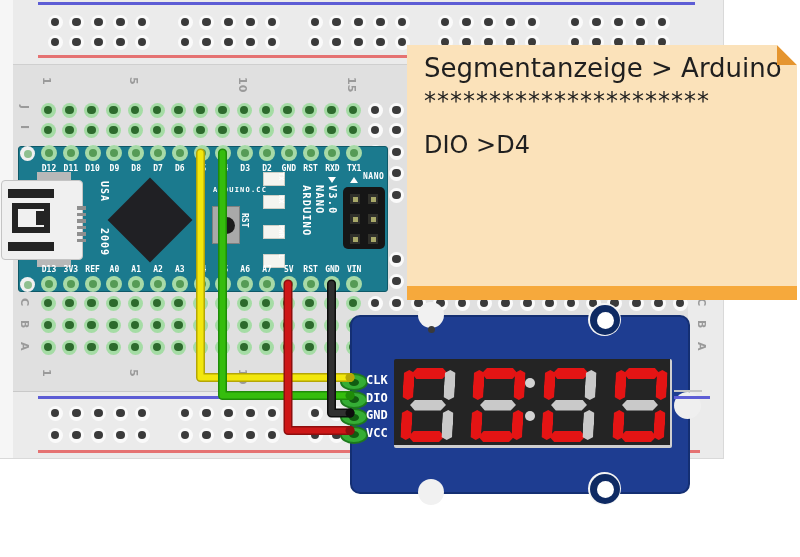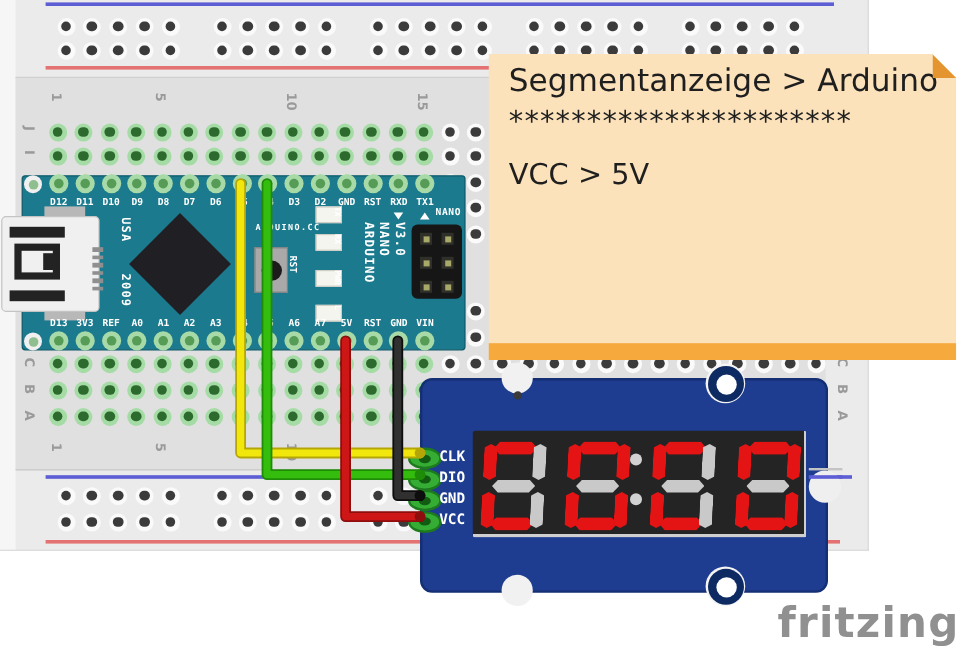--- a/index.html
+++ b/index.html
@@ -1558,20 +1558,19 @@
       <circle cx="350" cy="413" r="4.5" fill="#0d0d0d"></circle>
       <path d="M 288,284 L 288,430.5 L 350,430.5" fill="none" stroke="#8e0e0e" stroke-width="9" stroke-linecap="round" stroke-linejoin="round"></path>
       <path d="M 288,284 L 288,430.5 L 350,430.5" fill="none" stroke="#cd1717" stroke-width="6" stroke-linecap="round" stroke-linejoin="round"></path>
       <circle cx="350" cy="430.5" r="4.5" fill="#8e0e0e"></circle>
     </svg>
 
   <div id="note">
     <div id="note-title">Segmentanzeige &gt; Arduino</div>
     <div id="note-sep">**********************</div>
     <div id="note-maps">
-        <div>VCC &gt; 5V</div>
+        <div>DIO &gt;D4</div>
       </div>
     <div id="note-strip"></div>
     <div id="note-fold"></div>
   </div>
 
-  <div id="watermark">fritzing</div>
 </div>
 
 </body></html>

